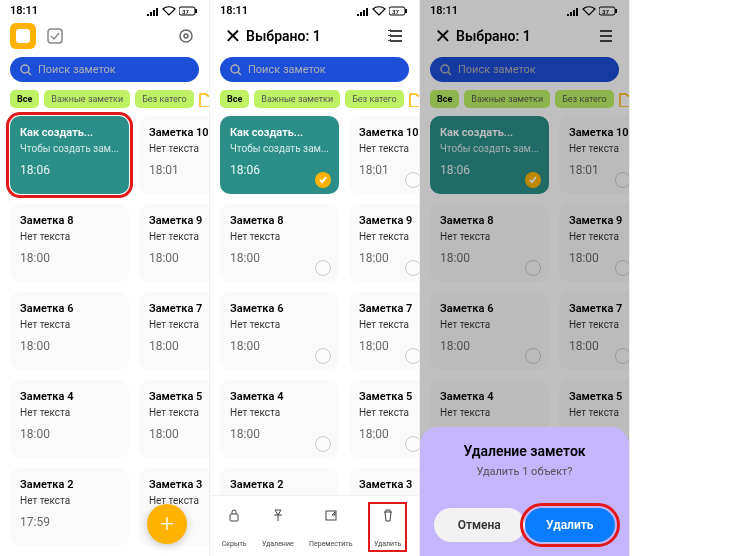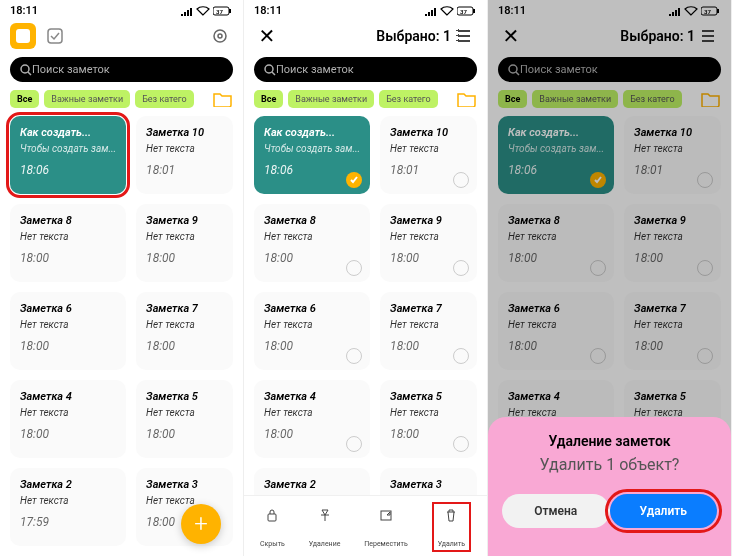--- a/index.html
+++ b/index.html
@@ -1,51 +1,51 @@
 <!DOCTYPE html>
 <html><head>
 <meta charset="utf-8">
 <style>
 *{box-sizing:border-box;margin:0;padding:0;font-family:-apple-system,BlinkMacSystemFont,"Segoe UI",Roboto,sans-serif;}
 body{background:#fff;display:flex;width:750px;height:556px;overflow:hidden;}
-.screen{width:244px;height:556px;border-right:1px solid #eee;position:relative;background:#fff;overflow:hidden;}
+.screen{width:210px;height:556px;border-right:1px solid #eee;position:relative;background:#fff;overflow:hidden;}
 .screen.dim::after{content:"";position:absolute;inset:0;background:rgba(0,0,0,0.25);pointer-events:none;}
 .screen.dim .dialog{z-index:10;}
 .statusbar{display:flex;justify-content:space-between;align-items:center;padding:4px 10px;font-size:11px;font-weight:600;}
 .status-icons{display:flex;gap:3px;align-items:center;}
 .topbar{display:flex;justify-content:space-between;align-items:center;padding:2px 10px 8px;}
 .topbar .left,.topbar .right{display:flex;align-items:center;gap:6px;}
-.topbar .center{flex:1;text-align:right;font-size:14px;font-weight:600;}
+.topbar .center{flex:1;text-align:left;font-size:14px;font-weight:600;}
 .icon-btn{width:26px;height:26px;display:flex;align-items:center;justify-content:center;}
 .notes-active{background:#ffb300;border-radius:6px;}
 .close-x{font-size:20px;font-weight:300;}
-.search{margin:0 10px 8px;background:#000000;border-radius:18px;padding:6px 10px;display:flex;align-items:center;color:#b0b0b0;font-size:11px;}
+.search{margin:0 10px 8px;background:#1d4ed8;border-radius:18px;padding:6px 10px;display:flex;align-items:center;gap:6px;color:#b0b0b0;font-size:11px;}
 .chips{display:flex;gap:5px;padding:0 10px 8px;align-items:center;}
 .chip{background:#bef264;border-radius:5px;padding:4px 7px;font-size:9px;color:#555;white-space:nowrap;}
 .chip.active{font-weight:700;color:#000;}
 .folder-ic{margin-left:auto;}
 .grid{display:grid;grid-template-columns:1fr 1fr;gap:10px;padding:0 10px 10px;}
-.card{border-radius:10px;padding:10px 10px 20px;height:78px;position:relative;background:#fafafa;font-style:italic;}
+.card{border-radius:10px;padding:10px 10px 20px;height:78px;position:relative;background:#fafafa;}
 .card.teal{background:#2b8f87;color:#fff;}
 .card .title{font-size:11px;font-weight:600;margin-bottom:4px;white-space:nowrap;overflow:hidden;text-overflow:ellipsis;}
 .card .sub{font-size:10px;opacity:0.8;white-space:nowrap;overflow:hidden;text-overflow:ellipsis;}
 .card .time{position:absolute;bottom:17px;left:10px;font-size:12px;opacity:0.6;}
 .card.teal .time{color:#fff;opacity:0.9;}
 .card .check{position:absolute;bottom:6px;right:8px;width:16px;height:16px;border-radius:50%;background:#ffb300;display:flex;align-items:center;justify-content:center;}
 .card .circ{position:absolute;bottom:6px;right:8px;width:16px;height:16px;border-radius:50%;border:1.5px solid #ccc;}
 .red-box{outline:3px solid #e31818;outline-offset:1px;border-radius:10px;}
 .fab{position:absolute;bottom:12px;right:22px;width:40px;height:40px;border-radius:50%;background:#ffb300;display:flex;align-items:center;justify-content:center;box-shadow:0 2px 8px rgba(0,0,0,0.2);}
 .fab .plus{color:#fff;font-size:24px;font-weight:300;}
 .bottombar{position:absolute;bottom:0;left:0;right:0;background:#fff;display:flex;justify-content:space-around;align-items:center;padding:6px 4px 4px;border-top:1px solid #f0f0f0;}
 .baction{display:flex;flex-direction:column;align-items:center;gap:16px;font-size:7px;color:#444;}
 .baction .ic{width:18px;height:18px;display:flex;align-items:center;justify-content:center;}
 .baction.redbox{border:2px solid #e31818;padding:2px 4px;}
-.dialog{position:absolute;bottom:0;left:0;right:0;background:#f9a8d4;border-radius:18px 18px 0 0;padding:16px 14px 28px;z-index:20;}
+.dialog{position:absolute;bottom:0;left:0;right:0;background:#c4b5fd;border-radius:18px 18px 0 0;padding:16px 14px 14px;z-index:20;}
 .dialog .dtitle{text-align:center;font-size:14px;font-weight:600;margin-bottom:6px;}
-.dialog .dmsg{text-align:center;font-size:16px;color:#555;margin-bottom:20px;}
+.dialog .dmsg{text-align:center;font-size:11px;color:#555;margin-bottom:30px;}
 .dialog .dbtns{display:flex;gap:0;}
 .dbtn{flex:1;padding:10px 0;border-radius:22px;text-align:center;font-size:12px;font-weight:600;}
 .dbtn.cancel{background:#f2f2f2;color:#333;}
 .dbtn.del{background:#0a7dff;color:#fff;outline:3px solid #e31818;outline-offset:2px;}
 svg{display:block;}
 </style>
 </head>
 <body>
 
 <div class="screen">

